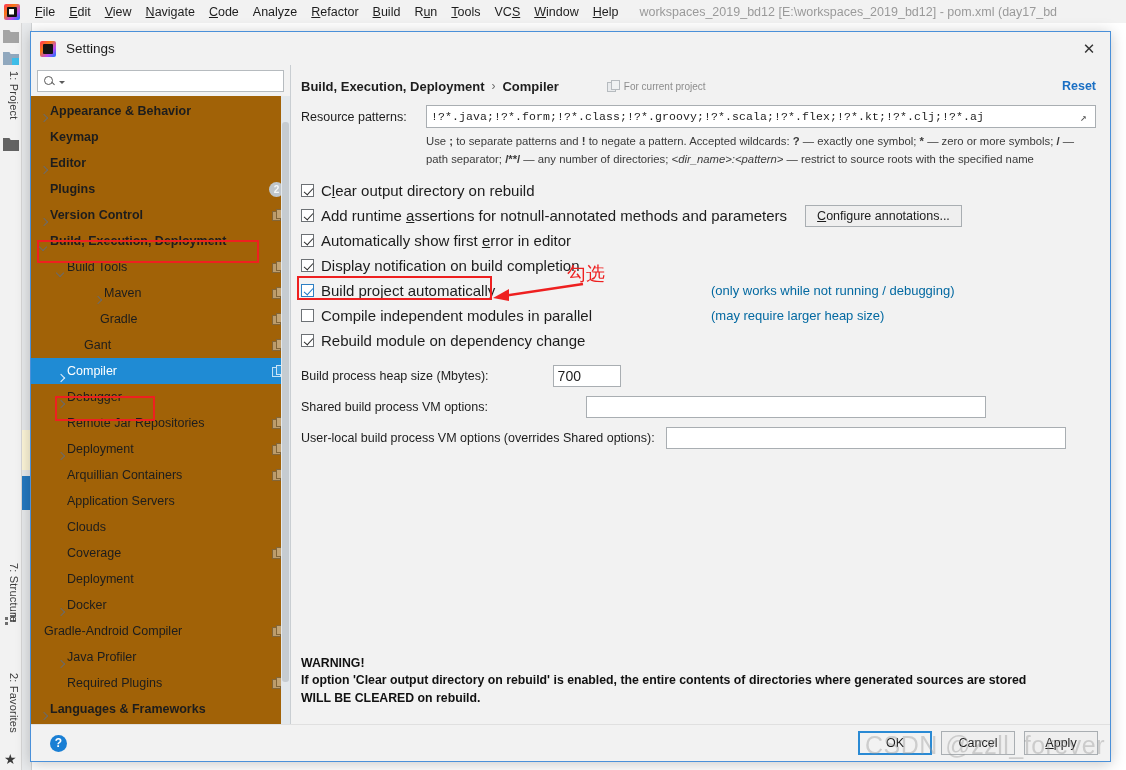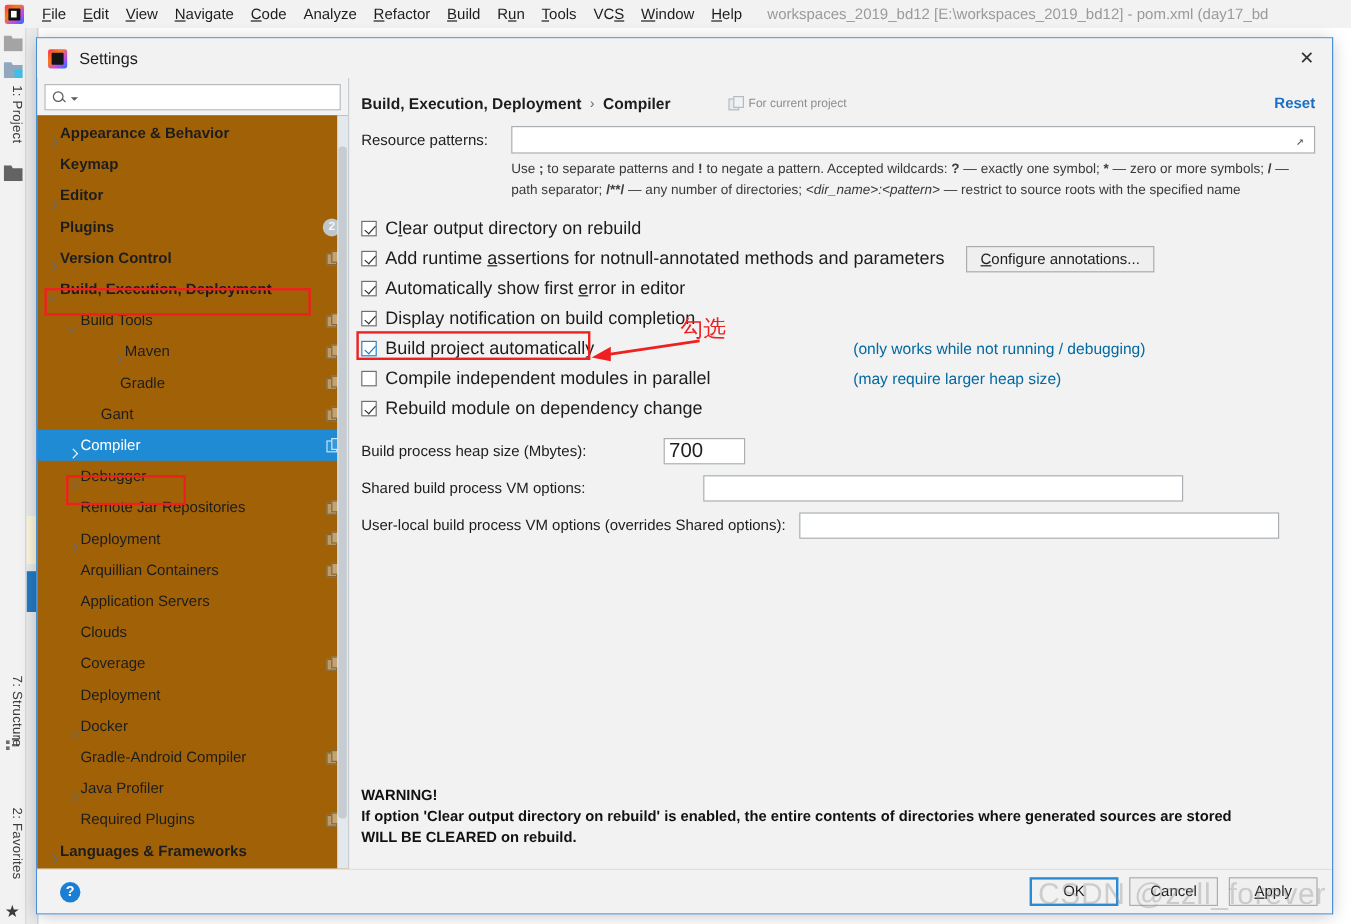--- a/index.html
+++ b/index.html
@@ -262,21 +262,21 @@
     margin-left: 18px; height: 22px; padding: 0 11px;
     background: #efefef; border: 1px solid #a9aeb2; font-size: 12.5px;
     display: inline-flex; align-items: center; cursor: default;
   }
   .btn-annot u { text-decoration: underline; }
 
   .field-row { display: flex; align-items: center; margin-top: 9px; }
   .field-label { font-size: 12.5px; white-space: nowrap; }
   .txtfield {
     background: #fff; border: 1px solid #a9aeb2; height: 22px;
-    font-size: 17px; padding: 0 4px; display: flex; align-items: center;
+    font-size: 14px; padding: 0 4px; display: flex; align-items: center;
   }
 
   .warn {
     position: absolute; left: 10px; bottom: 16px; font-size: 12.3px; font-weight: bold;
     line-height: 1.45; color: #111;
   }
 
   
   .annot-arrow { position: absolute; pointer-events: none; }
   .annot-cn {
@@ -458,21 +458,21 @@
                 <span class="mod-ico"></span>
               </div>
               <div class="tree-row" style="padding-left: 23px;">
                 <span class="tree-arrow"></span>
                 <span class="tree-label">Deployment</span>
               </div>
               <div class="tree-row" style="padding-left: 23px;">
                 <span class="tree-arrow right"></span>
                 <span class="tree-label">Docker</span>
               </div>
-              <div class="tree-row" style="padding-left: 23px;">
+              <div class="tree-row" style="">
                 <span class="tree-arrow"></span>
                 <span class="tree-label">Gradle-Android Compiler</span>
                 <span class="mod-ico"></span>
               </div>
               <div class="tree-row" style="padding-left: 23px;">
                 <span class="tree-arrow right"></span>
                 <span class="tree-label">Java Profiler</span>
               </div>
               <div class="tree-row" style="padding-left: 23px;">
                 <span class="tree-arrow"></span>
@@ -502,20 +502,21 @@
           <span class="forproj">
             <span class="mod-ico"></span>
             <span>For current project</span>
           </span>
           <span class="reset-link">Reset</span>
         </div>
 
         <div class="row-res">
           <div class="lbl-res">Resource patterns:</div>
           <div class="res-field">
+            <span>!?*.java;!?*.form;!?*.class;!?*.groovy;!?*.scala;!?*.flex;!?*.kt;!?*.clj;!?*.aj</span>
             <span class="expand-ico">↗</span>
           </div>
         </div>
         <div class="hint">
           Use <b>;</b> to separate patterns and <b>!</b> to negate a pattern. Accepted wildcards: <b>?</b> — exactly one symbol; <b>*</b> — zero or more symbols; <b>/</b> — path separator; <b>/**/</b> — any number of directories; <i>&lt;dir_name&gt;:&lt;pattern&gt;</i> — restrict to source roots with the specified name
         </div>
 
         <div class="cb-list" id="cb-list">
             <div class="cb-row">
               <span class="cbx checked"></span>

